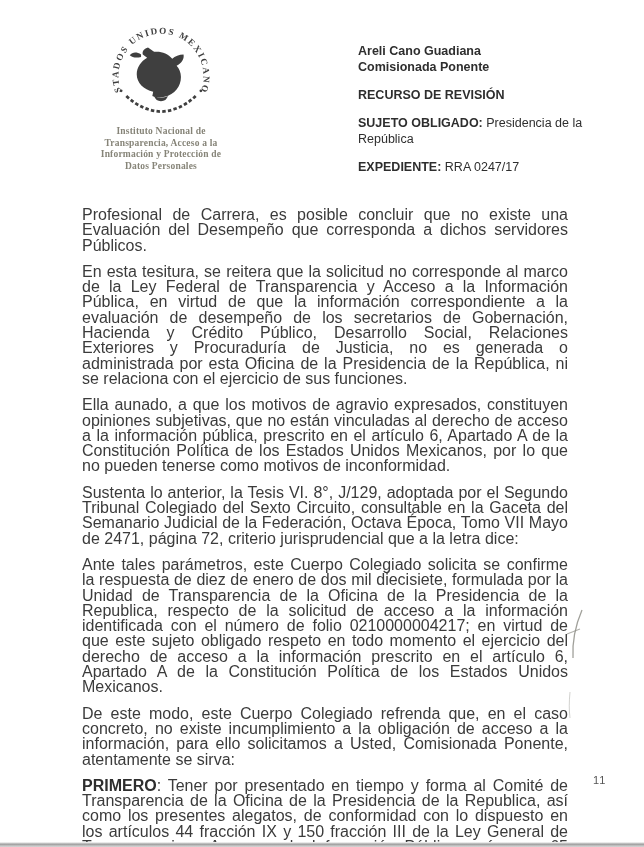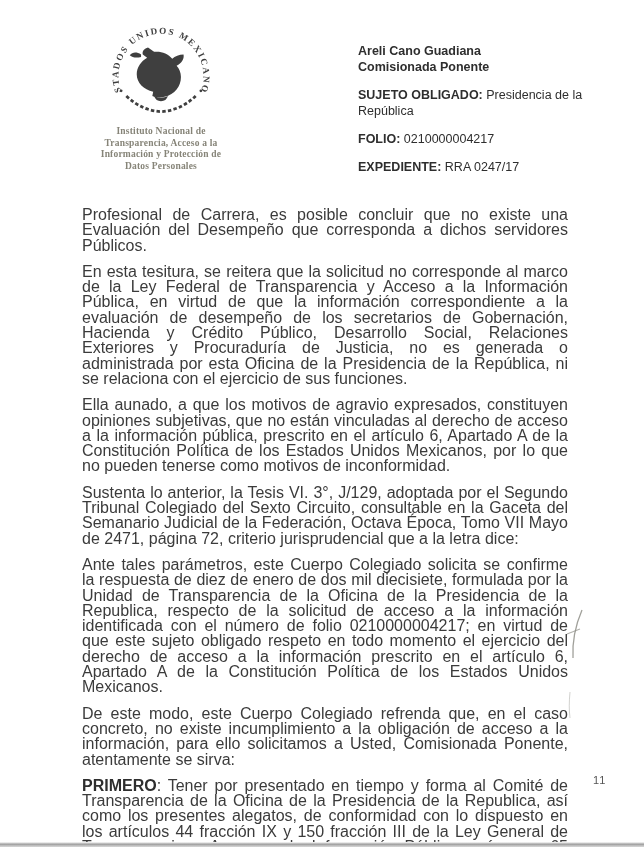--- a/index.html
+++ b/index.html
@@ -88,42 +88,39 @@
       <div>Transparencia, Acceso a la</div>
       <div>Información y Protección de</div>
       <div>Datos Personales</div>
     </div>
   </div>
 
   <div class="case-block">
     <p class="case-line b">Areli Cano Guadiana</p>
     <p class="case-line b">Comisionada Ponente</p>
 
+    <p class="case-line b gap-m">RECURSO DE REVISIÓN</p>
 
     <p class="case-line gap-m">
       <span class="b">SUJETO OBLIGADO:</span>
       <span>Presidencia de la República</span>
     </p>
 
-    <p class="case-line gap-m">
-      <span class="b">FOLIO:</span>
-      <span>0210000004217</span>
-    </p>
 
     <p class="case-line gap-m">
       <span class="b">EXPEDIENTE:</span>
       <span>RRA 0247/17</span>
     </p>
   </div>
 
   <main class="body-text">
     <p>Profesional de Carrera, es posible concluir que no existe una Evaluación del Desempeño que corresponda a dichos servidores Públicos.</p>
     <p>En esta tesitura, se reitera que la solicitud no corresponde al marco de la Ley Federal de Transparencia y Acceso a la Información Pública, en virtud de que la información correspondiente a la evaluación de desempeño de los secretarios de Gobernación, Hacienda y Crédito Público, Desarrollo Social, Relaciones Exteriores y Procuraduría de Justicia, no es generada o administrada por esta Oficina de la Presidencia de la República, ni se relaciona con el ejercicio de sus funciones.</p>
     <p>Ella aunado, a que los motivos de agravio expresados, constituyen opiniones subjetivas, que no están vinculadas al derecho de acceso a la información pública, prescrito en el artículo 6, Apartado A de la Constitución Política de los Estados Unidos Mexicanos, por lo que no pueden tenerse como motivos de inconformidad.</p>
-    <p>Sustenta lo anterior, la Tesis VI. 3°, J/129, adoptada por el Segundo Tribunal Colegiado del Sexto Circuito, consultable en la Gaceta del Semanario Judicial de la Federación, Octava Época, Tomo VII Mayo de 2471, página 72, criterio jurisprudencial que a la letra dice:</p>
+    <p>Sustenta lo anterior, la Tesis VI. 8°, J/129, adoptada por el Segundo Tribunal Colegiado del Sexto Circuito, consultable en la Gaceta del Semanario Judicial de la Federación, Octava Época, Tomo VII Mayo de 2471, página 72, criterio jurisprudencial que a la letra dice:</p>
     <p>Ante tales parámetros, este Cuerpo Colegiado solicita se confirme la respuesta de diez de enero de dos mil diecisiete, formulada por la Unidad de Transparencia de la Oficina de la Presidencia de la Republica, respecto de la solicitud de acceso a la información identificada con el número de folio 0210000004217; en virtud de que este sujeto obligado respeto en todo momento el ejercicio del derecho de acceso a la información prescrito en el artículo 6, Apartado A de la Constitución Política de los Estados Unidos Mexicanos.</p>
     <p>De este modo, este Cuerpo Colegiado refrenda que, en el caso concreto, no existe incumplimiento a la obligación de acceso a la información, para ello solicitamos a Usted, Comisionada Ponente, atentamente se sirva:</p>
     <p><strong>PRIMERO</strong><span>: Tener por presentado en tiempo y forma al Comité de Transparencia de la Oficina de la Presidencia de la Republica, así como los presentes alegatos, de conformidad con lo dispuesto en los artículos 44 fracción IX y 150 fracción III de la Ley General de Transparencia y Acceso a la Información Pública, así como 65 fracción IX y 156 fracción IV de la Ley Federal de Transparencia y Acceso a la Información Pública.</span></p>
   </main>
 
   <svg class="pen-mark" width="34" height="120" viewBox="0 0 34 120" aria-hidden="true">
     <path d="M22 6 C16 20 12 36 13 54" stroke="#8f8f88" stroke-width="1.3" fill="none" opacity="0.85"></path>
     <path d="M7 30 L20 25" stroke="#8f8f88" stroke-width="1.1" fill="none" opacity="0.7"></path>
     <path d="M10 88 C9 98 9 106 10 114" stroke="#9a9a93" stroke-width="1" fill="none" opacity="0.45"></path>
   </svg>

